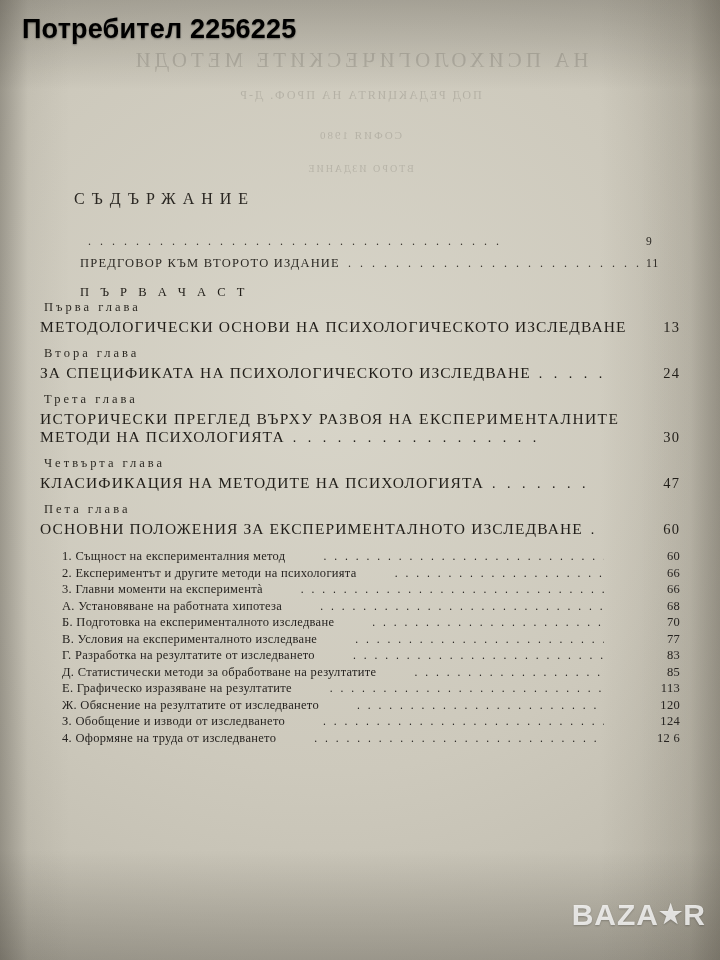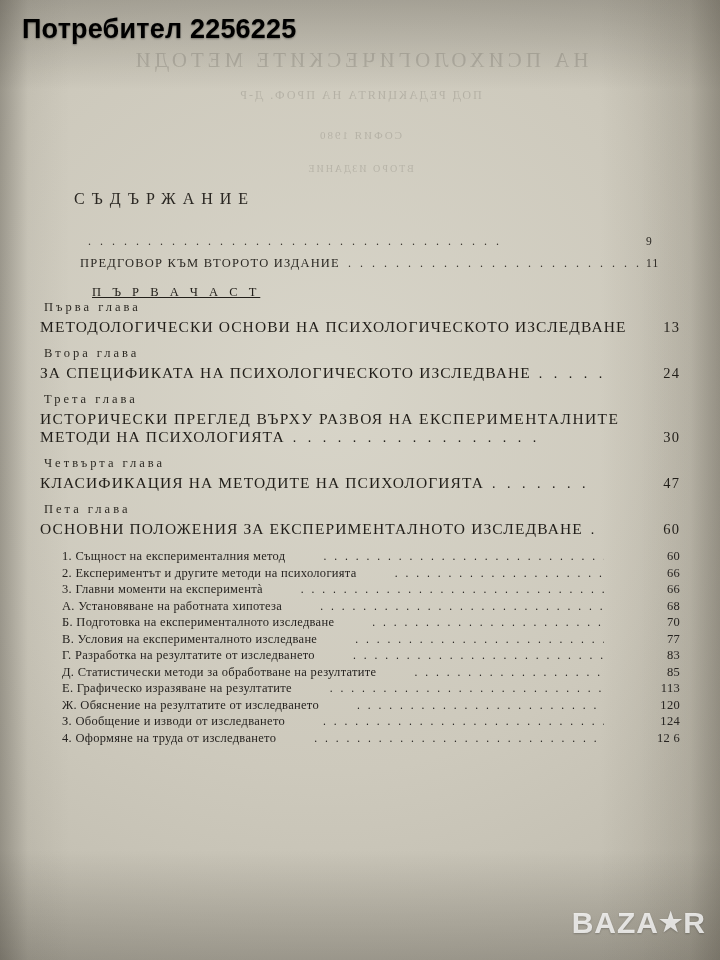--- a/index.html
+++ b/index.html
@@ -75,21 +75,21 @@
     font-weight: 700;
     color: #000000;
     letter-spacing: 0.2px;
     text-shadow: 0 1px 2px rgba(0,0,0,0.35);
   }
 
   
   #bazar {
     position: absolute;
     right: 14px;
-    bottom: 20px;
+    bottom: 28px;
     font-family: "Liberation Sans", sans-serif;
     font-size: 30px;
     font-weight: 700;
     color: rgba(255,255,255,0.78);
     letter-spacing: 1px;
     text-shadow: 0 1px 2px rgba(0,0,0,0.22);
   }
   #bazar .star {
     font-size: 26px;
     vertical-align: 2px;
@@ -129,23 +129,22 @@
     white-space: nowrap;
     letter-spacing: 3px;
     color: #3a362f;
     font-size: 12px;
   }
   .pref-row .pg { width: 34px; text-align: left; font-size: 11.5px; }
 
   .part-label {
     font-size: 12.5px;
     letter-spacing: 4px;
-    margin-left: 52px;
+    margin-left: 40px;
     margin-top: 14px;
-    text-decoration: underline;
   }
   .part-name {
     font-size: 20px;
     letter-spacing: 3px;
     margin-left: 34px;
     margin-top: 6px;
     margin-bottom: 16px;
   }
 
   .chapter {

